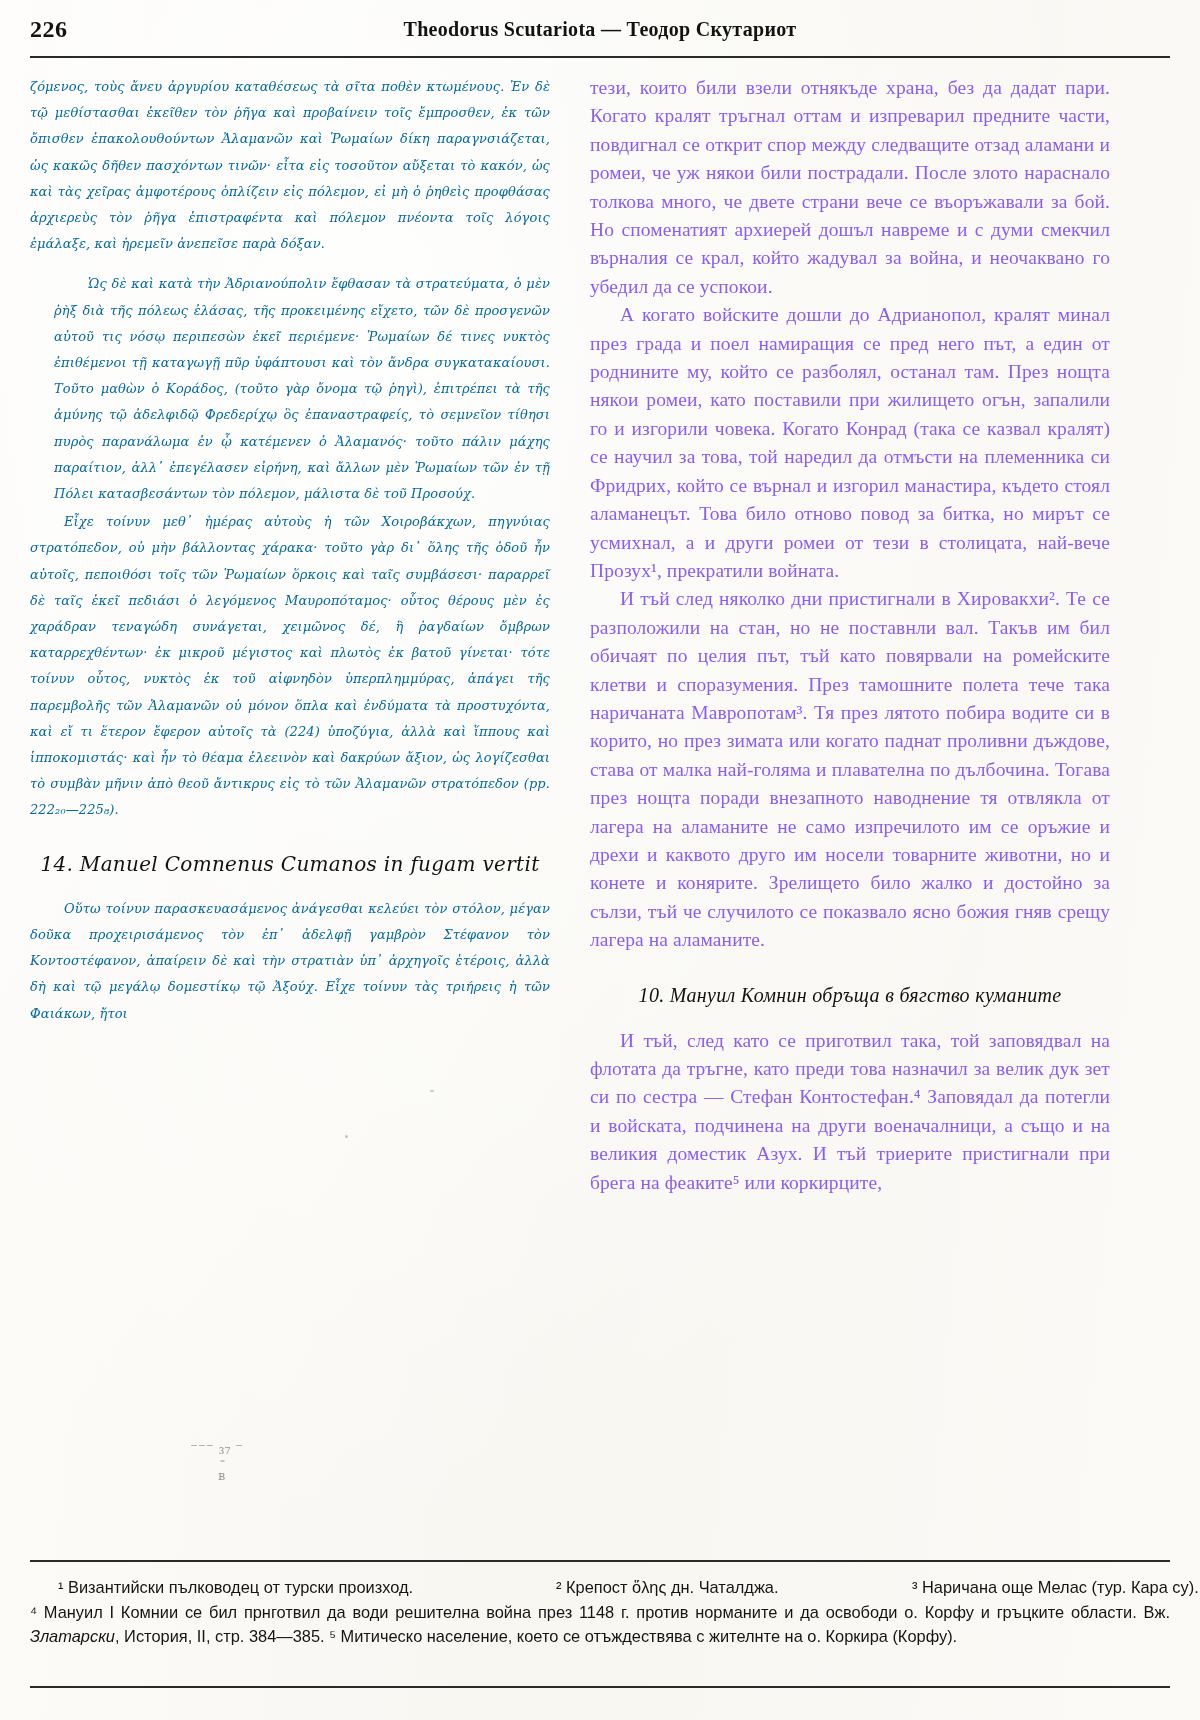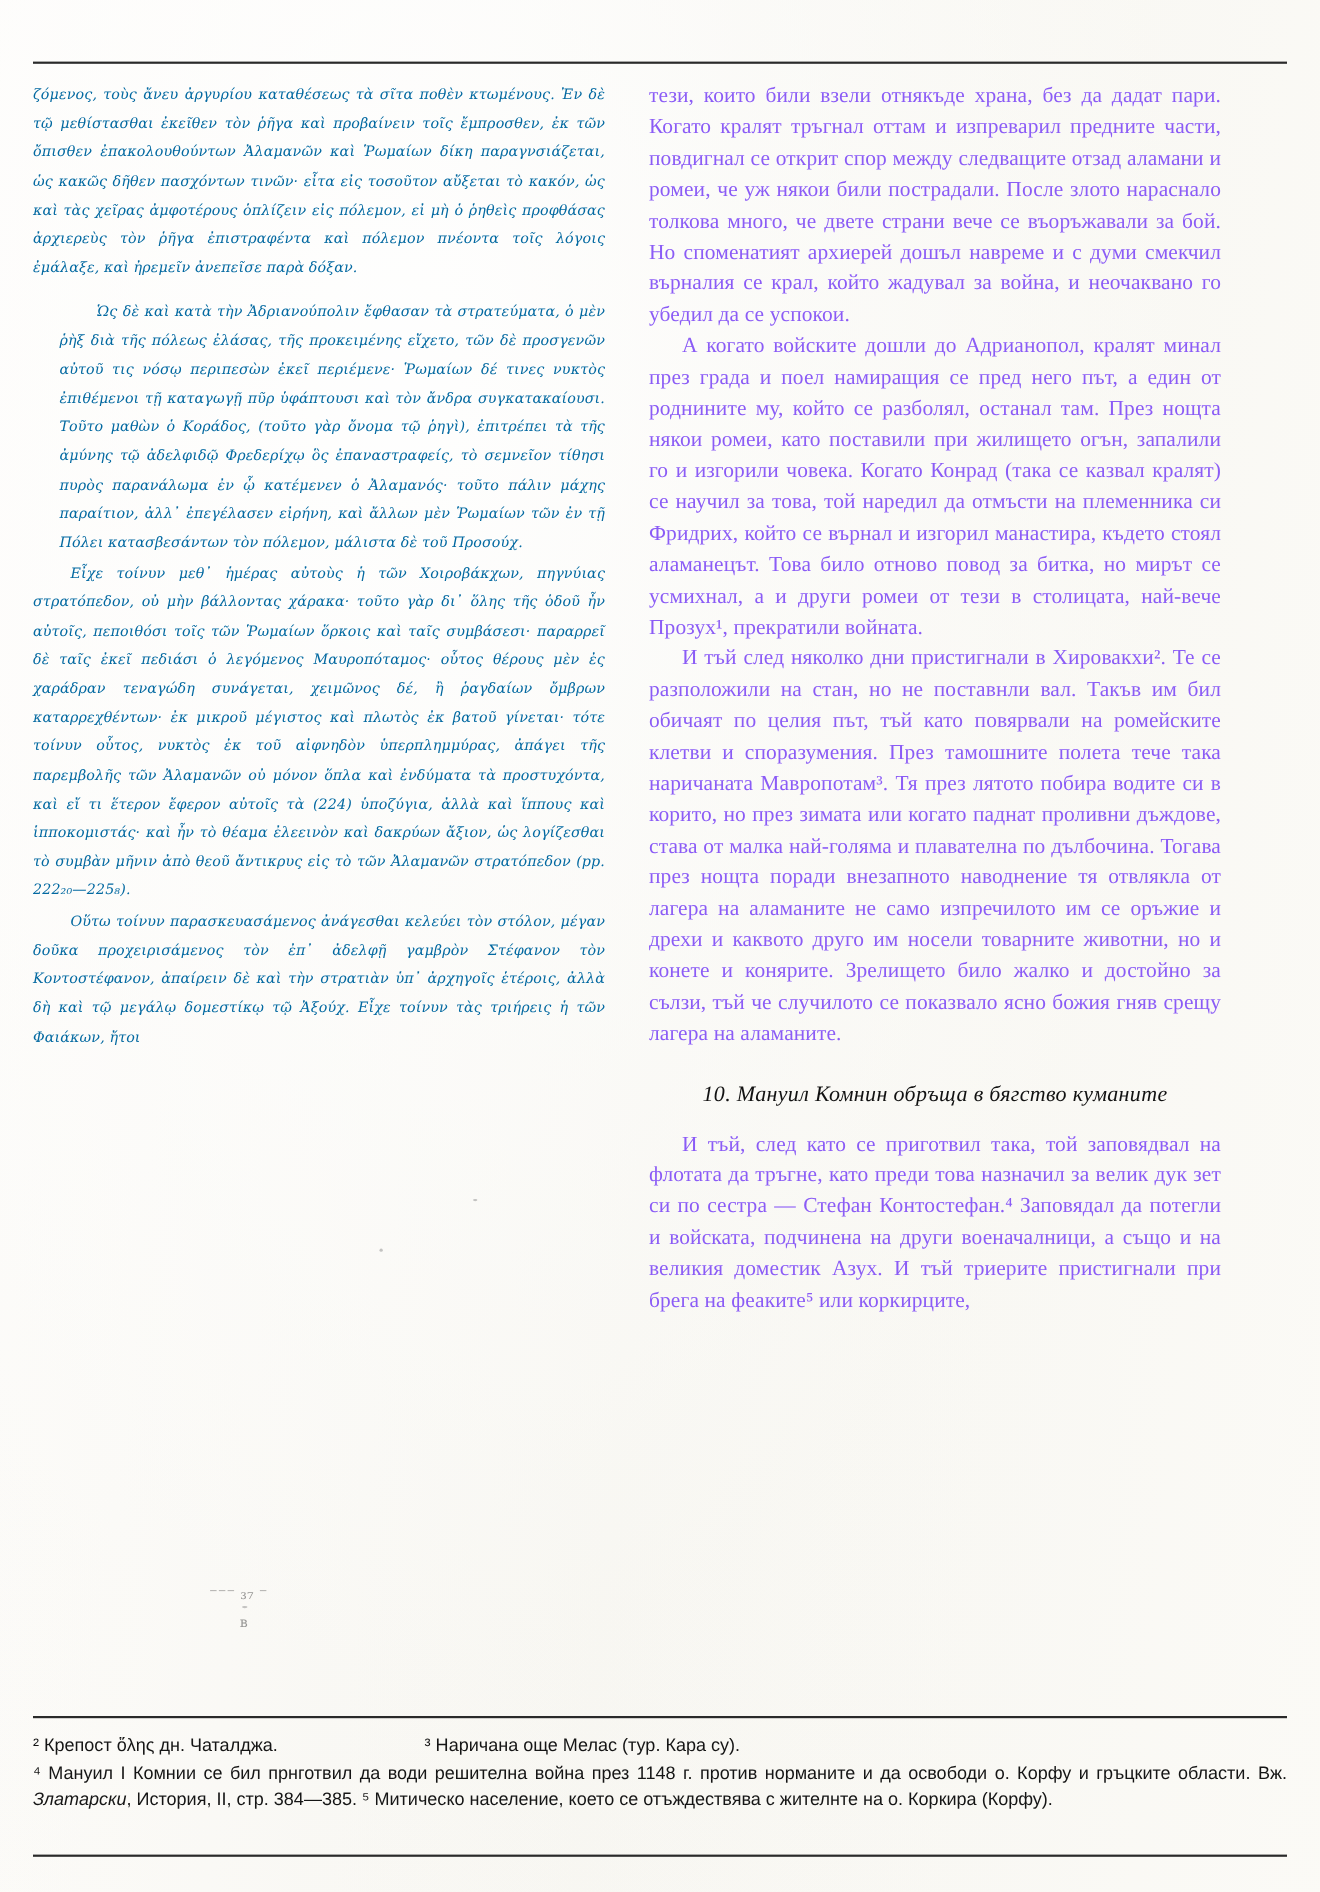--- a/index.html
+++ b/index.html
@@ -171,45 +171,51 @@
     color: #555;
     opacity: 0.6;
   }
 </style>
 </head>
 <body>
 
 <div class="page">
   <div class="paper-tone"></div>
 
+  <div class="header">
+    <div class="folio">226</div>
+    <div class="running-title">Theodorus Scutariota — Теодор Скутариот</div>
+  </div>
   <div class="header-rule"></div>
 
   <div class="columns">
 
     <div class="col col-left greek">
       <p class="first">ζόμενος, τοὺς ἄνευ ἀργυρίου καταθέσεως τὰ σῖτα ποθὲν κτωμένους. Ἐν δὲ τῷ μεθίστασθαι ἐκεῖθεν τὸν ῥῆγα καὶ προβαίνειν τοῖς ἔμπροσθεν, ἐκ τῶν ὄπισθεν ἐπακολουθούντων Ἀλαμανῶν καὶ Ῥωμαίων δίκη παραγνσιάζεται, ὡς κακῶς δῆθεν πασχόντων τινῶν· εἶτα εἰς τοσοῦτον αὔξεται τὸ κακόν, ὡς καὶ τὰς χεῖρας ἀμφοτέρους ὁπλίζειν εἰς πόλεμον, εἰ μὴ ὁ ῥηθεὶς προφθάσας ἀρχιερεὺς τὸν ῥῆγα ἐπιστραφέντα καὶ πόλεμον πνέοντα τοῖς λόγοις ἐμάλαξε, καὶ ἠρεμεῖν ἀνεπεῖσε παρὰ δόξαν.</p>
       <p class="gap">Ὡς δὲ καὶ κατὰ τὴν Ἀδριανούπολιν ἔφθασαν τὰ στρατεύματα, ὁ μὲν ῥὴξ διὰ τῆς πόλεως ἐλάσας, τῆς προκειμένης εἴχετο, τῶν δὲ προσγενῶν αὐτοῦ τις νόσῳ περιπεσὼν ἐκεῖ περιέμενε· Ῥωμαίων δέ τινες νυκτὸς ἐπιθέμενοι τῇ καταγωγῇ πῦρ ὑφάπτουσι καὶ τὸν ἄνδρα συγκατακαίουσι. Τοῦτο μαθὼν ὁ Κοράδος, (τοῦτο γὰρ ὄνομα τῷ ῥηγὶ), ἐπιτρέπει τὰ τῆς ἀμύνης τῷ ἀδελφιδῷ Φρεδερίχῳ ὃς ἐπαναστραφείς, τὸ σεμνεῖον τίθησι πυρὸς παρανάλωμα ἐν ᾧ κατέμενεν ὁ Ἀλαμανός· τοῦτο πάλιν μάχης παραίτιον, ἀλλ᾽ ἐπεγέλασεν εἰρήνη, καὶ ἄλλων μὲν Ῥωμαίων τῶν ἐν τῇ Πόλει κατασβεσάντων τὸν πόλεμον, μάλιστα δὲ τοῦ Προσούχ.</p>
       <p>Εἶχε τοίνυν μεθ᾽ ἡμέρας αὐτοὺς ἡ τῶν Χοιροβάκχων, πηγνύιας στρατόπεδον, οὐ μὴν βάλλοντας χάρακα· τοῦτο γὰρ δι᾽ ὅλης τῆς ὁδοῦ ἦν αὐτοῖς, πεποιθόσι τοῖς τῶν Ῥωμαίων ὅρκοις καὶ ταῖς συμβάσεσι· παραρρεῖ δὲ ταῖς ἐκεῖ πεδιάσι ὁ λεγόμενος Μαυροπόταμος· οὗτος θέρους μὲν ἐς χαράδραν τεναγώδη συνάγεται, χειμῶνος δέ, ἢ ῥαγδαίων ὄμβρων καταρρεχθέντων· ἐκ μικροῦ μέγιστος καὶ πλωτὸς ἐκ βατοῦ γίνεται· τότε τοίνυν οὗτος, νυκτὸς ἐκ τοῦ αἰφνηδὸν ὑπερπλημμύρας, ἀπάγει τῆς παρεμβολῆς τῶν Ἀλαμανῶν οὐ μόνον ὅπλα καὶ ἐνδύματα τὰ προστυχόντα, καὶ εἴ τι ἕτερον ἔφερον αὐτοῖς τὰ (224) ὑποζύγια, ἀλλὰ καὶ ἵππους καὶ ἱπποκομιστάς· καὶ ἦν τὸ θέαμα ἐλεεινὸν καὶ δακρύων ἄξιον, ὡς λογίζεσθαι τὸ συμβὰν μῆνιν ἀπὸ θεοῦ ἄντικρυς εἰς τὸ τῶν Ἀλαμανῶν στρατόπεδον (pp. 222₂₀—225₈).</p>
+      <div class="section-title greeklike">14. Manuel Comnenus Cumanos in fugam vertit</div>
       <p>Οὕτω τοίνυν παρασκευασάμενος ἀνάγεσθαι κελεύει τὸν στόλον, μέγαν δοῦκα προχειρισάμενος τὸν ἐπ᾽ ἀδελφῇ γαμβρὸν Στέφανον τὸν Κοντοστέφανον, ἀπαίρειν δὲ καὶ τὴν στρατιὰν ὑπ᾽ ἀρχηγοῖς ἑτέροις, ἀλλὰ δὴ καὶ τῷ μεγάλῳ δομεστίκῳ τῷ Ἀξούχ. Εἶχε τοίνυν τὰς τριήρεις ἡ τῶν Φαιάκων, ἤτοι</p>
     </div>
 
     <div class="col col-right bulg">
       <p class="first">тези, които били взели отнякъде храна, без да дадат пари. Когато кралят тръгнал оттам и изпреварил предните части, повдигнал се открит спор между следващите отзад аламани и ромеи, че уж някои били пострадали. После злото нараснало толкова много, че двете страни вече се въоръжавали за бой. Но споменатият архиерей дошъл навреме и с думи смекчил върналия се крал, който жадувал за война, и неочаквано го убедил да се успокои.</p>
       <p>А когато войските дошли до Адрианопол, кралят минал през града и поел намиращия се пред него път, а един от роднините му, който се разболял, останал там. През нощта някои ромеи, като поставили при жилището огън, запалили го и изгорили човека. Когато Конрад (така се казвал кралят) се научил за това, той наредил да отмъсти на племенника си Фридрих, който се върнал и изгорил манастира, където стоял аламанецът. Това било отново повод за битка, но мирът се усмихнал, а и други ромеи от тези в столицата, най-вече Прозух¹, прекратили войната.</p>
       <p>И тъй след няколко дни пристигнали в Хировакхи². Те се разположили на стан, но не поставнли вал. Такъв им бил обичаят по целия път, тъй като повярвали на ромейските клетви и споразумения. През тамошните полета тече така наричаната Мавропотам³. Тя през лятото побира водите си в корито, но през зимата или когато паднат проливни дъждове, става от малка най-голяма и плавателна по дълбочина. Тогава през нощта поради внезапното наводнение тя отвлякла от лагера на аламаните не само изпречилото им се оръжие и дрехи и каквото друго им носели товарните животни, но и конете и коняритe. Зрелището било жалко и достойно за сълзи, тъй че случилото се показвало ясно божия гняв срещу лагера на аламаните.</p>
       <div class="section-title bulglike">10. Мануил Комнин обръща в бягство куманите</div>
       <p>И тъй, след като се приготвил така, той заповядвал на флотата да тръгне, като преди това назначил за велик дук зет си по сестра — Стефан Контостефан.⁴ Заповядал да потегли и войската, подчинена на други военачалници, а също и на великия доместик Азух. И тъй триерите пристигнали при брега на феакитe⁵ или коркирците,</p>
     </div>
 
   </div>
 
   <div class="footnote-rule"></div>
 
   <div class="footnotes">
     <div class="fn-colsplit">
+      <div style="flex:0 0 500px"><span class="fn-first-indent"></span><span>¹ Византийски пълководец от турски произход.</span></div>
       <div style="flex:0 0 330px"><span>² Крепост ὅλης дн. Чаталджа.</span></div>
       <div class="fn-third"><span>³ Наричана още Мелас (тур. Кара су).</span></div>
     </div>
     <div class="fn-line">
       <span><span>⁴ Мануил I Комнии се бил прнготвил да води решителна война през 1148 г. против норманите и да освободи о. Корфу и гръцките области. Вж. </span><i>Златарски</i><span>, История, II, стр. 384—385.</span></span>
       <span>⁵ Митическо население, което се отъждествява с жителнте на о. Коркира (Корфу).</span>
     </div>
   </div>
 
   <div class="bottom-rule"></div>

